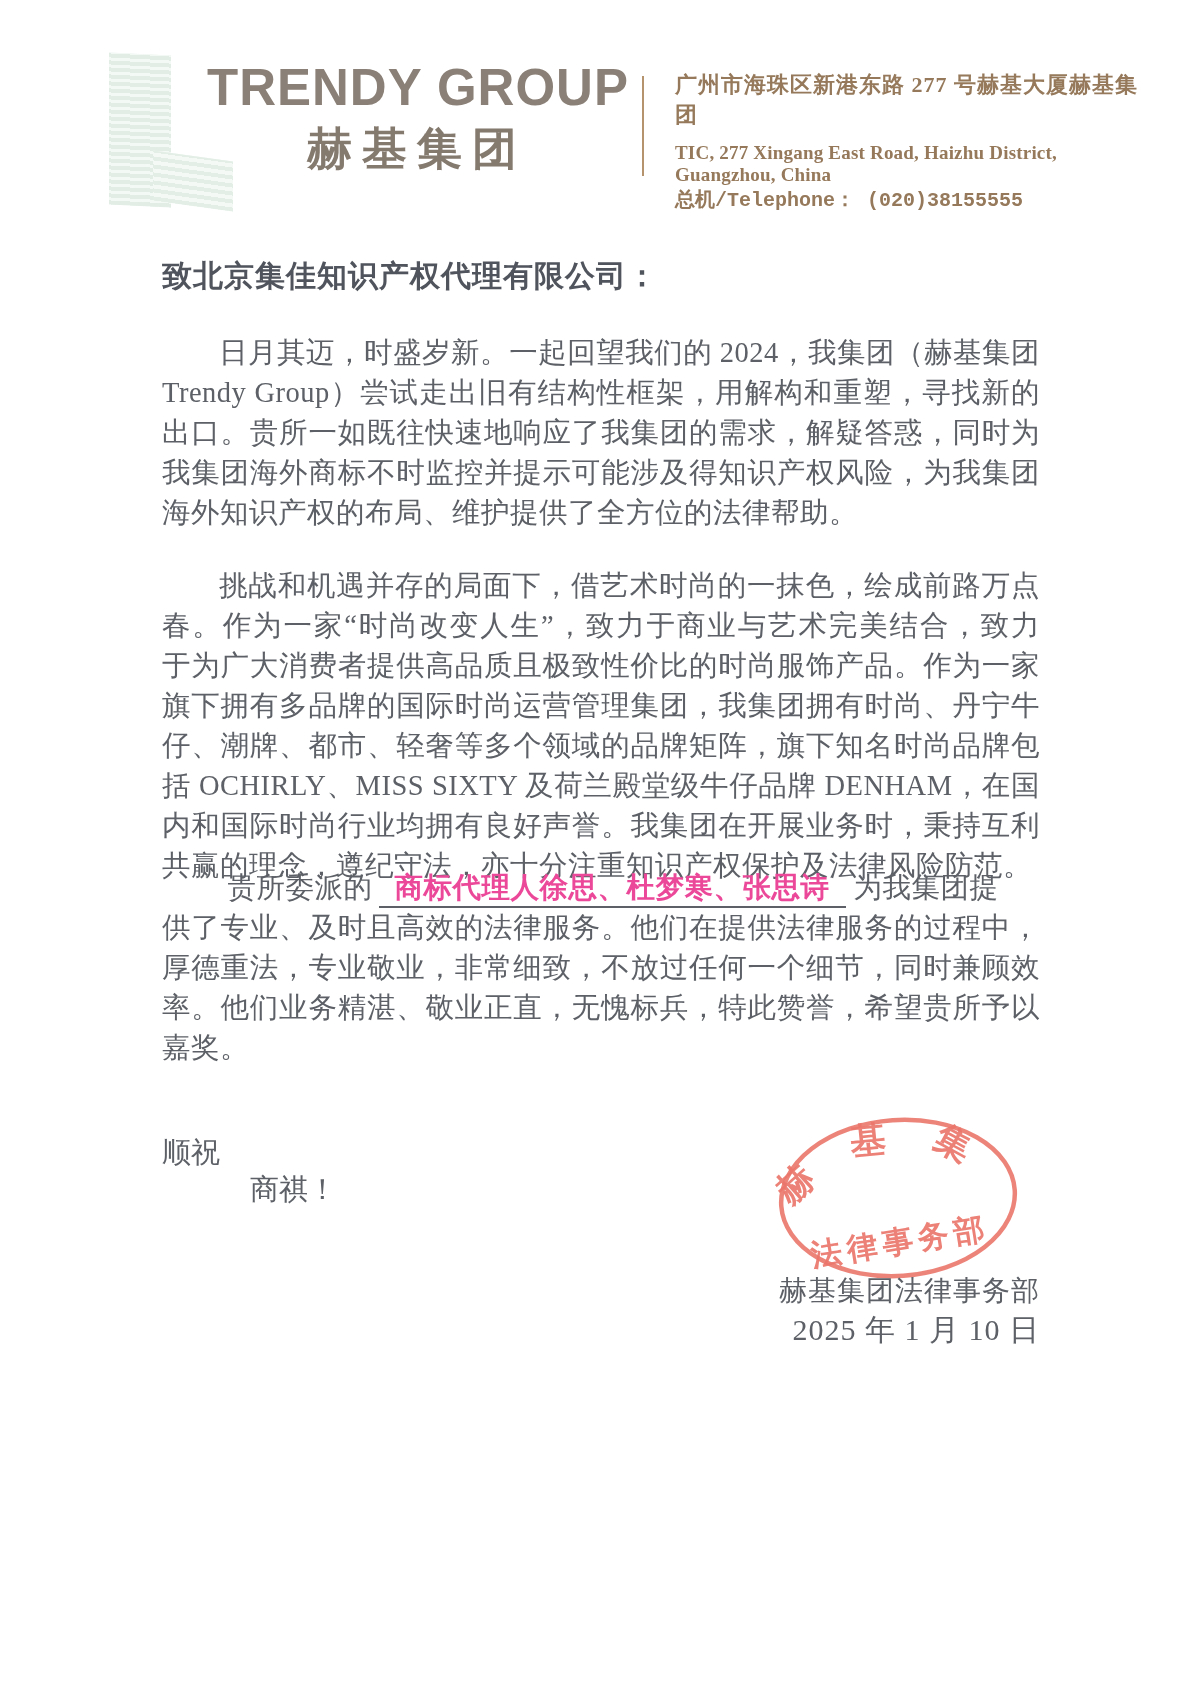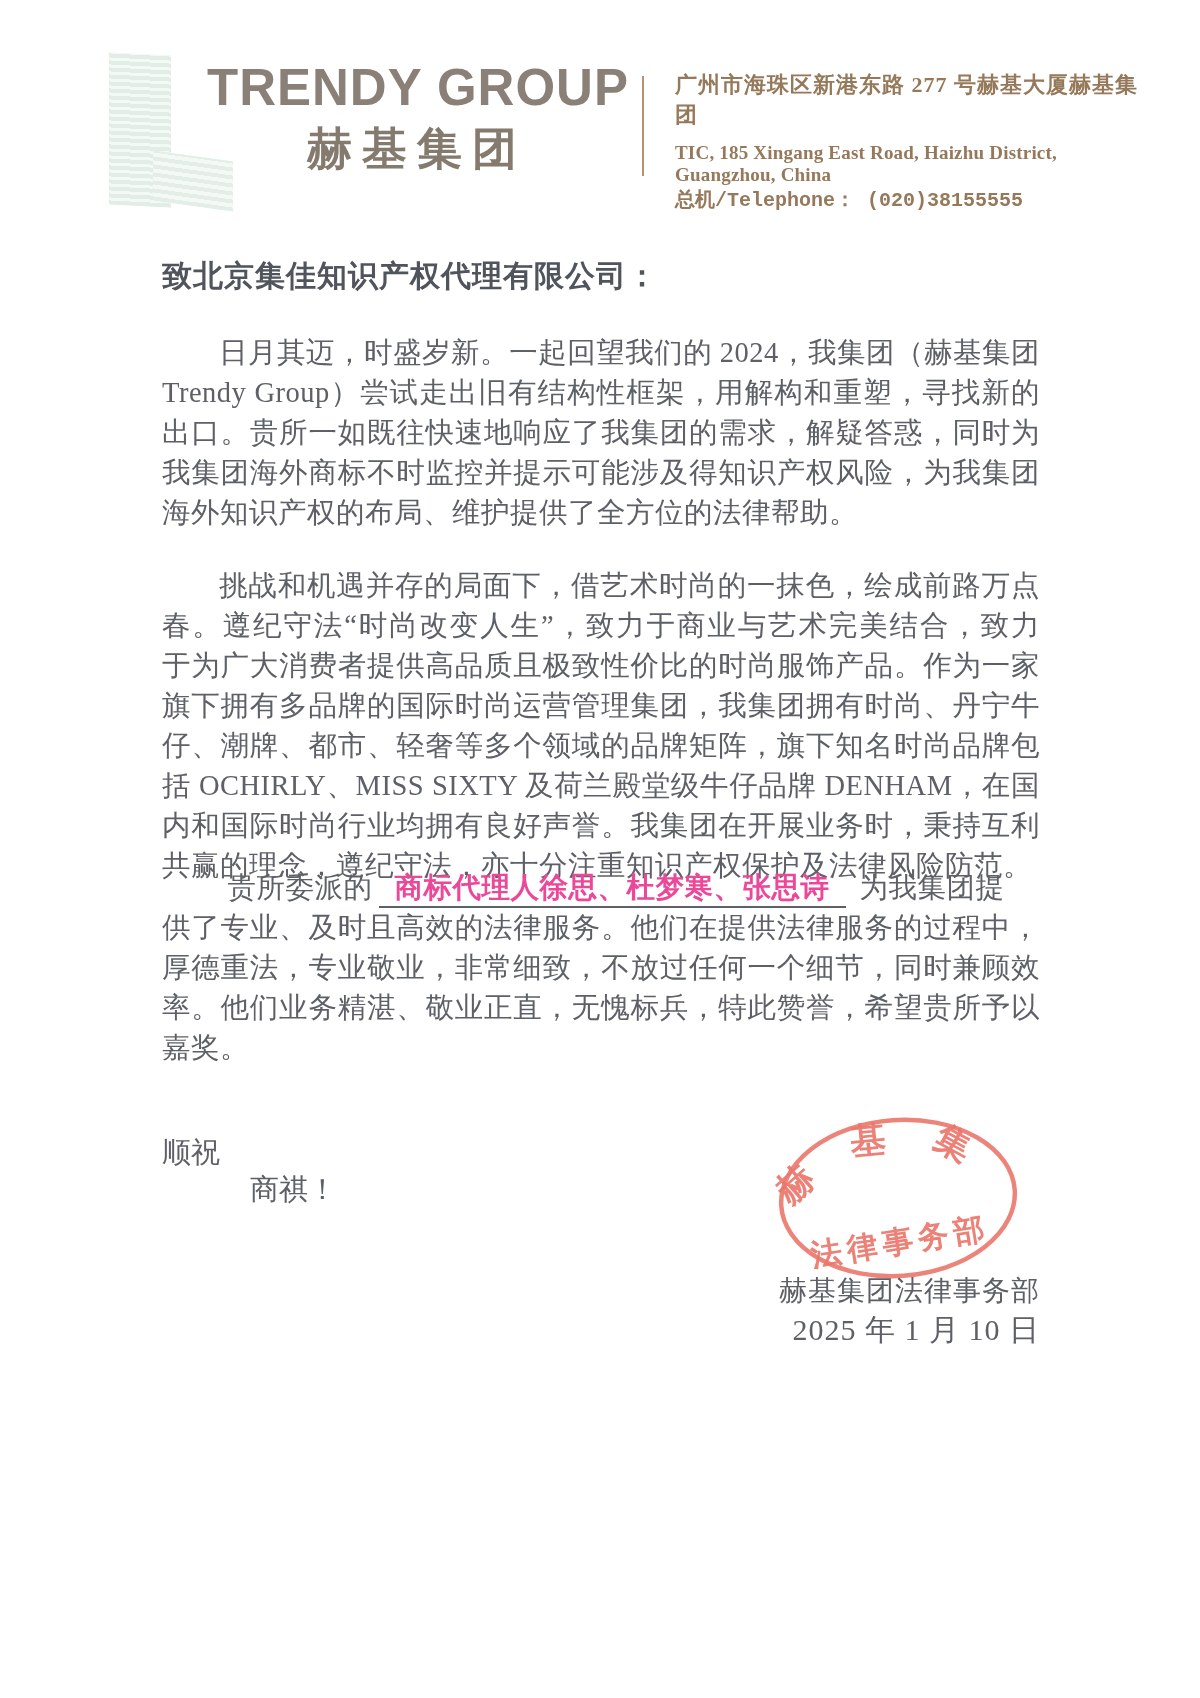--- a/index.html
+++ b/index.html
@@ -57,21 +57,21 @@
   .para .line.last{text-align-last:left;white-space:normal;}
   .p1{top:312px;}
   .p2{top:545px;}
   .p3{top:868px;}
   .p3-first{display:block;padding-left:2.3em;white-space:nowrap;}
   .agent-names{
     font-weight:bold;color:#ec4899;
     border-bottom:2px solid #5d6167;
     padding:0 16px 3px 16px;margin-left:6px;
   }
-  .p3-suffix{margin-left:14px;}
+  .p3-suffix{margin-left:8px;}
   .closing-wish{top:1133px;font-size:29px;}
   .closing-regards{top:1170px;font-size:29px;padding-left:88px;}
 
   
   .seal{
     position:absolute;left:770px;top:1104px;width:256px;height:188px;
     transform:rotate(-4deg);opacity:.9;
   }
 
   
@@ -88,38 +88,38 @@
       <div class="bw-tower"></div>
       <div class="bw-podium"></div>
     </div>
     <div class="brand-text">
       <div class="brand-en">TRENDY GROUP</div>
       <div class="brand-cn">赫基集团</div>
     </div>
     <div class="header-divider"></div>
     <div class="address-block">
       <div class="addr-cn">广州市海珠区新港东路 277 号赫基大厦赫基集团</div>
-      <div class="addr-en">TIC, 185 Xingang East Road, Haizhu District, Guangzhou, China</div>
+      <div class="addr-en">TIC, 277 Xingang East Road, Haizhu District, Guangzhou, China</div>
       <div class="addr-tel">总机/Telephone： (020)38155555</div>
     </div>
   </div>
 
   <div class="body-col salutation" style="position:absolute;">致北京集佳知识产权代理有限公司：</div>
 
   <div class="body-col para p1" style="position:absolute;">
     <div class="line first">日月其迈，时盛岁新。一起回望我们的 2024，我集团（赫基集团</div>
     <div class="line">Trendy Group）尝试走出旧有结构性框架，用解构和重塑，寻找新的</div>
     <div class="line">出口。贵所一如既往快速地响应了我集团的需求，解疑答惑，同时为</div>
     <div class="line">我集团海外商标不时监控并提示可能涉及得知识产权风险，为我集团</div>
     <div class="line last">海外知识产权的布局、维护提供了全方位的法律帮助。</div>
   </div>
 
   <div class="body-col para p2" style="position:absolute;">
     <div class="line first">挑战和机遇并存的局面下，借艺术时尚的一抹色，绘成前路万点</div>
-    <div class="line">春。遵纪守法“时尚改变人生”，致力于商业与艺术完美结合，致力</div>
+    <div class="line">春。作为一家“时尚改变人生”，致力于商业与艺术完美结合，致力</div>
     <div class="line">于为广大消费者提供高品质且极致性价比的时尚服饰产品。作为一家</div>
     <div class="line">旗下拥有多品牌的国际时尚运营管理集团，我集团拥有时尚、丹宁牛</div>
     <div class="line">仔、潮牌、都市、轻奢等多个领域的品牌矩阵，旗下知名时尚品牌包</div>
     <div class="line">括 OCHIRLY、MISS SIXTY 及荷兰殿堂级牛仔品牌 DENHAM，在国</div>
     <div class="line">内和国际时尚行业均拥有良好声誉。我集团在开展业务时，秉持互利</div>
     <div class="line last">共赢的理念，遵纪守法，亦十分注重知识产权保护及法律风险防范。</div>
   </div>
 
   <div class="body-col para p3" style="position:absolute;">
     <div class="p3-first">

